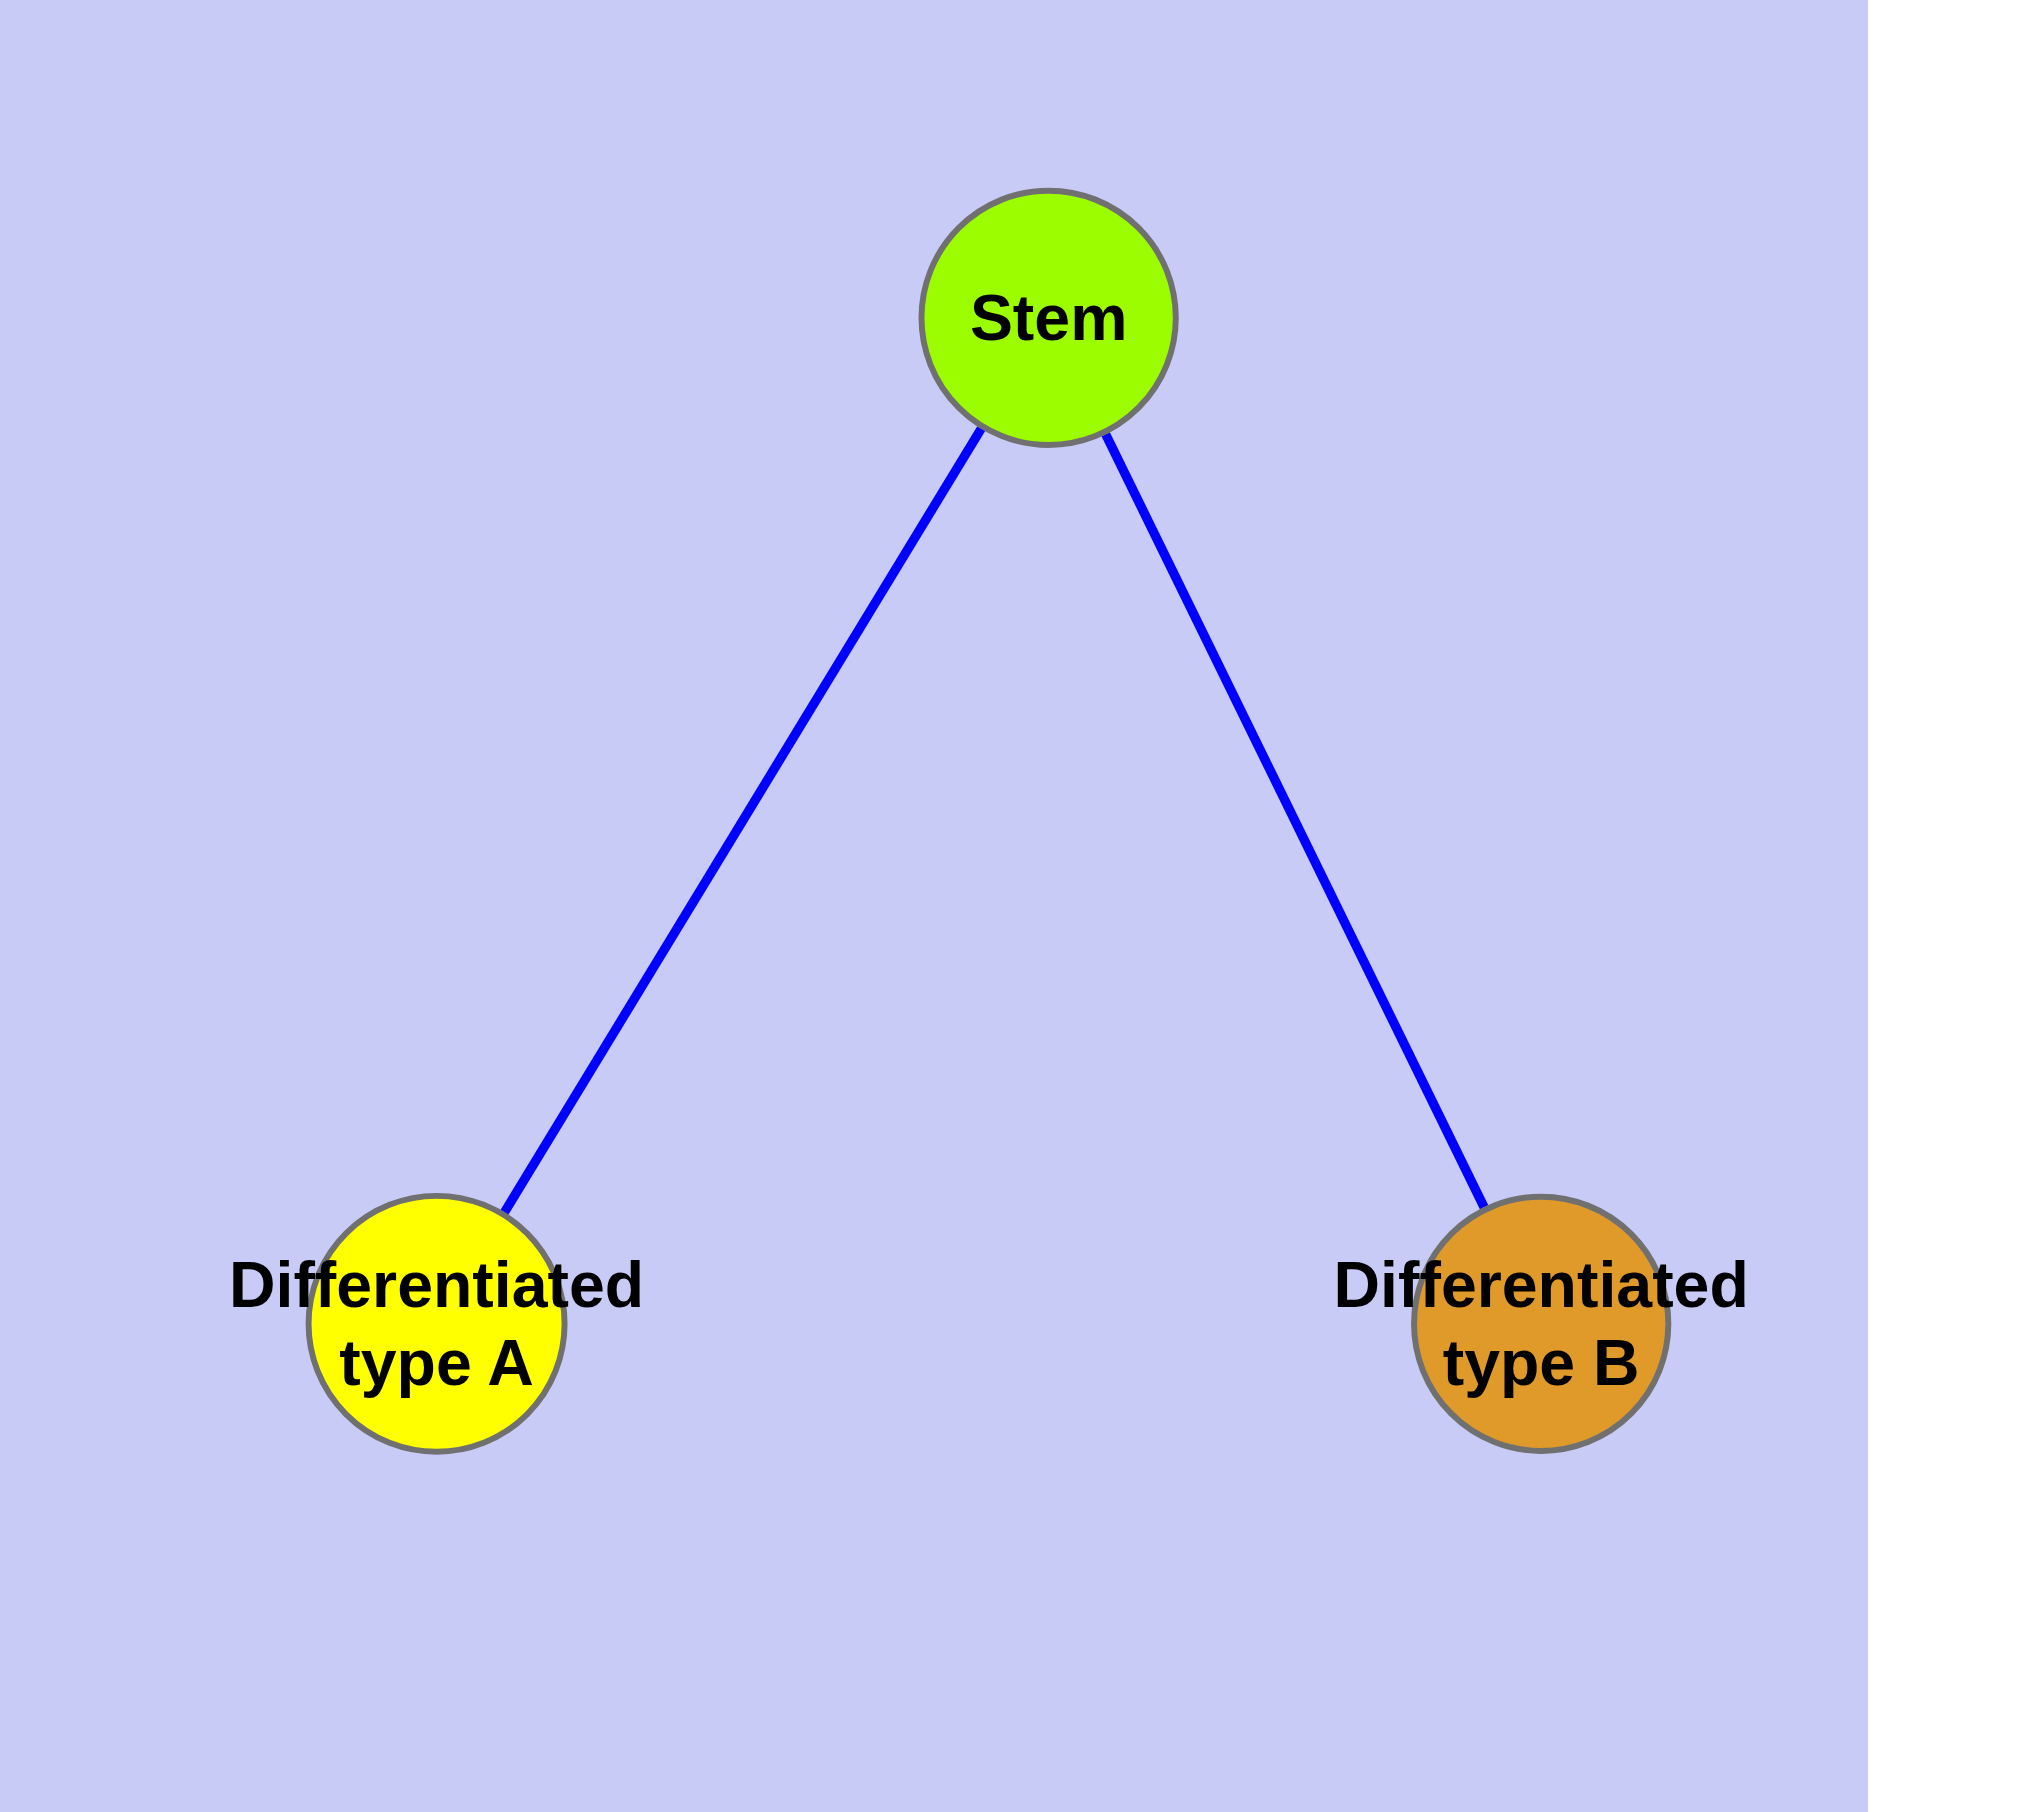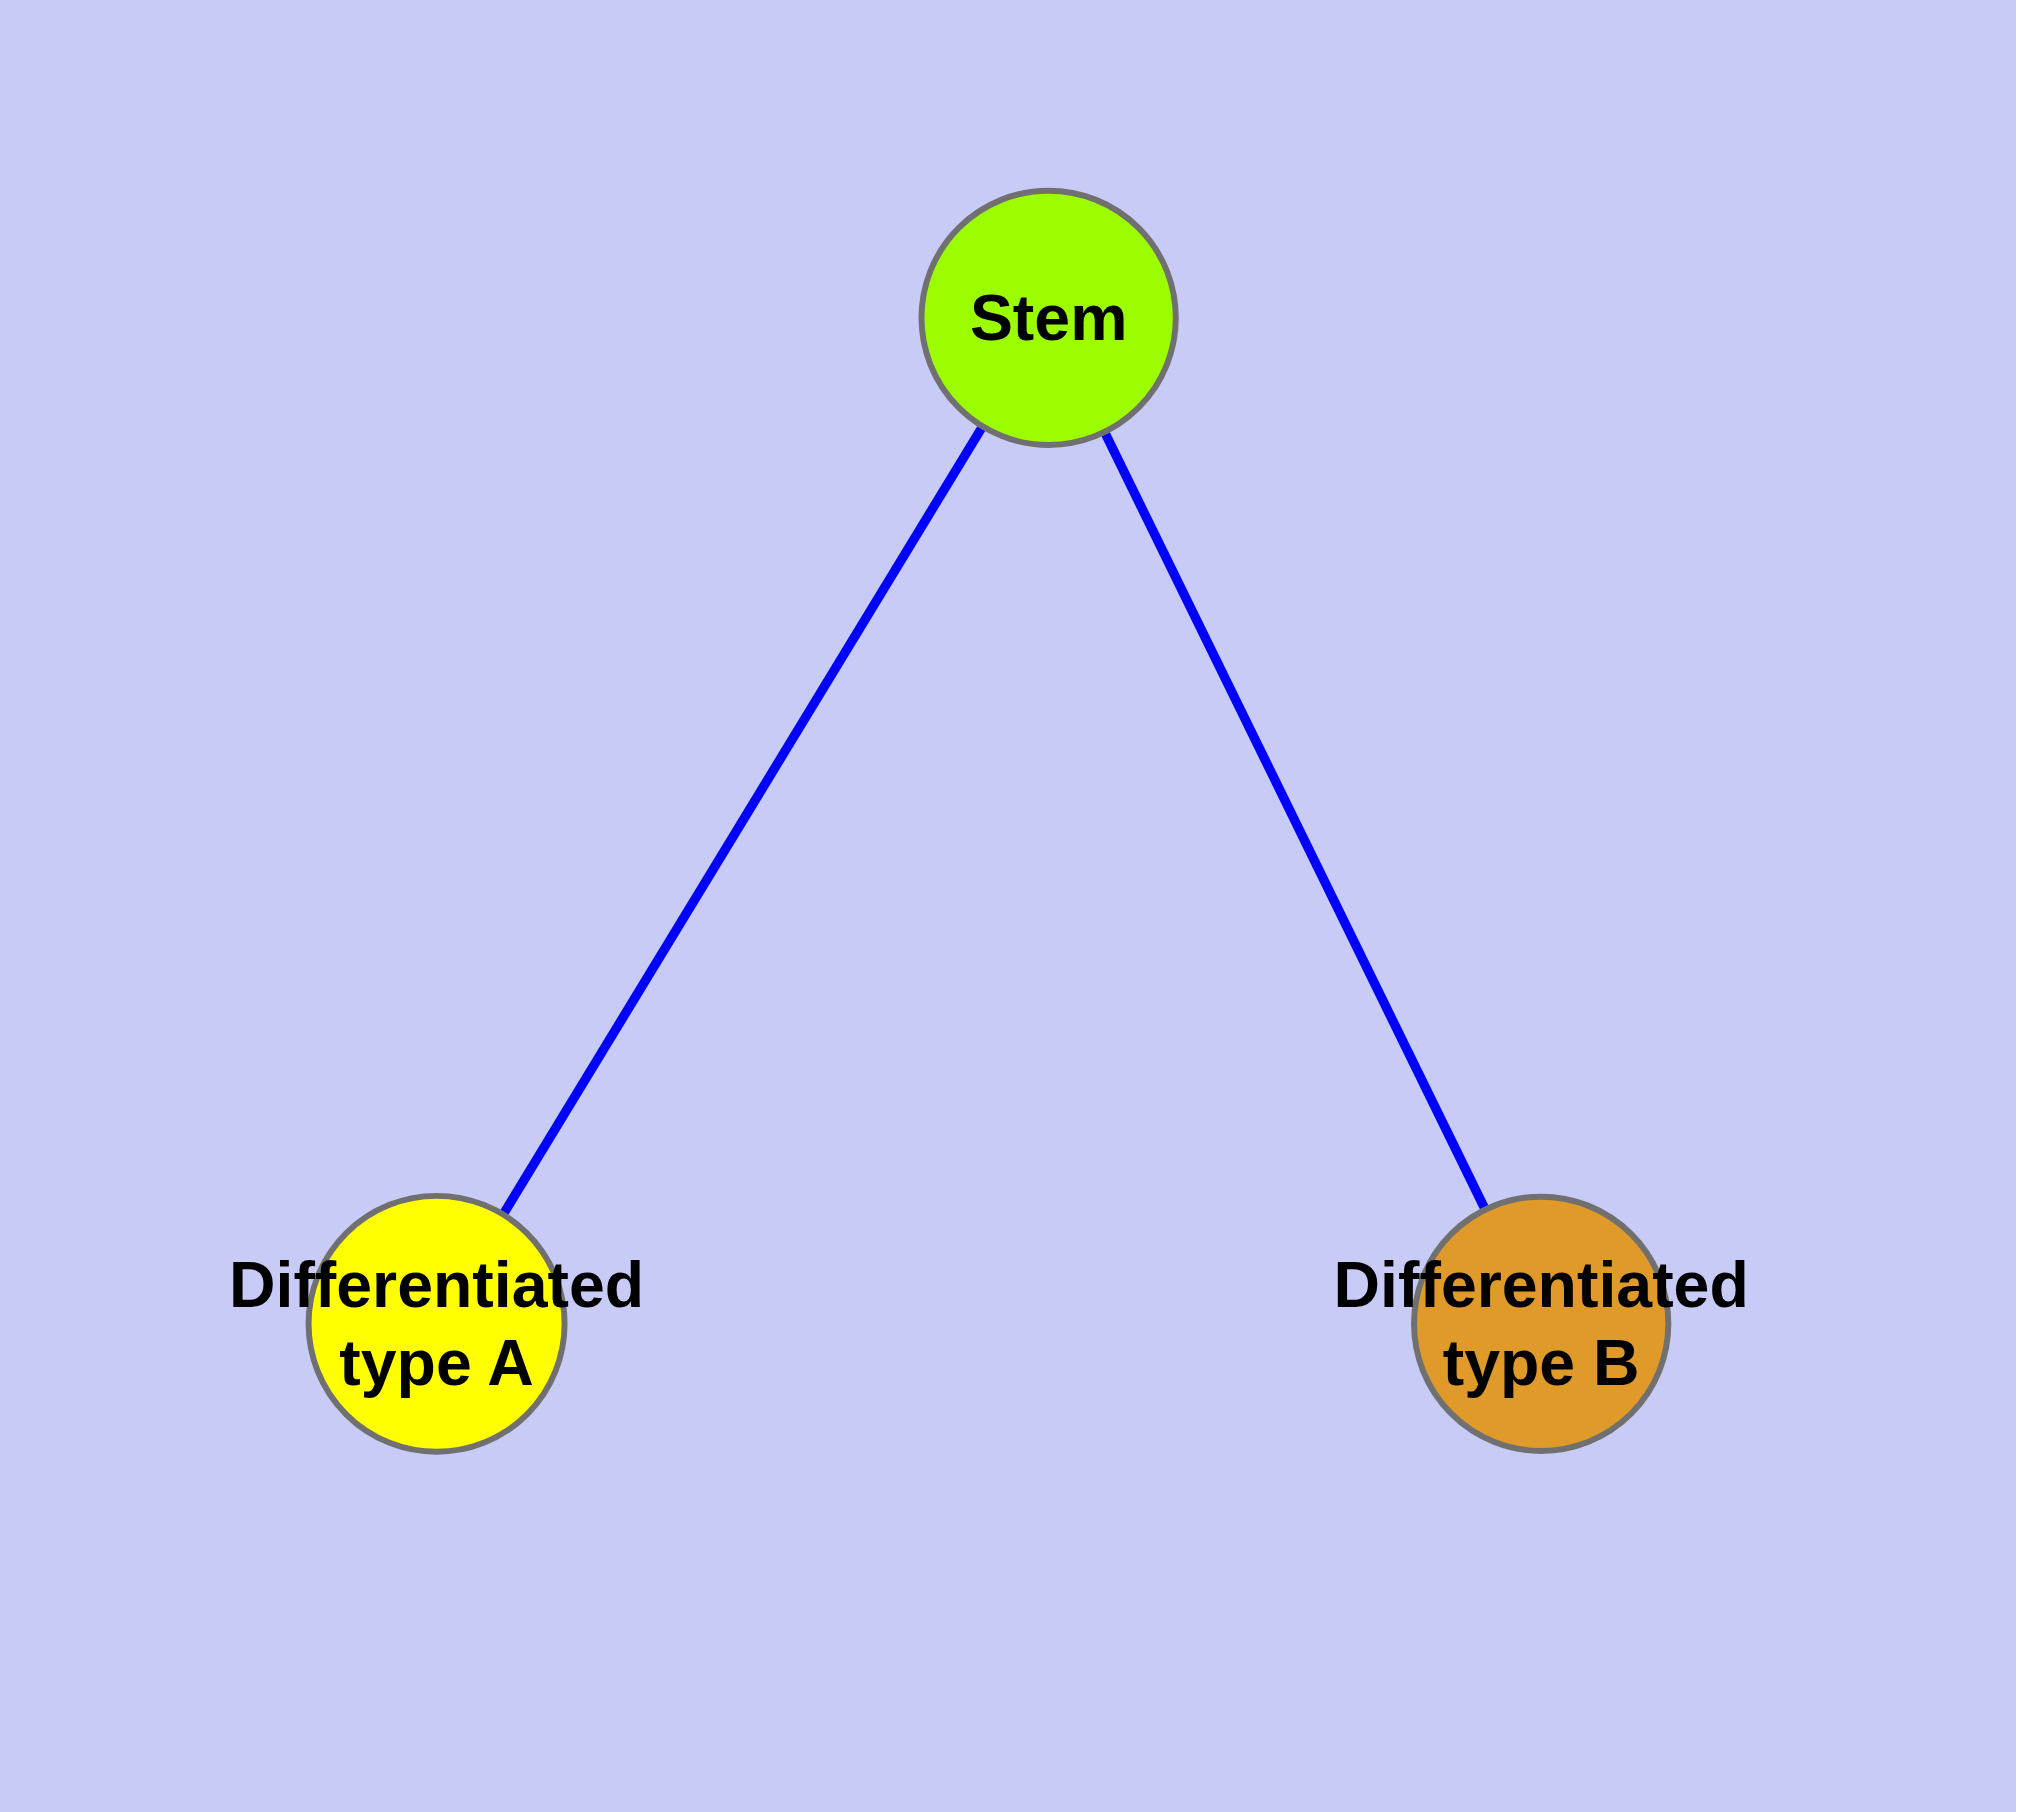--- a/index.html
+++ b/index.html
@@ -25,21 +25,21 @@
   .node-label {
     font-family: "Liberation Sans", sans-serif;
     font-weight: bold;
     fill: #000000;
     paint-order: normal;
   }
 </style>
 </head>
 <body>
 
-<div id="canvas" style="width: 2016px; height: 1812px;">
+<div id="canvas" style="width: 1868px; height: 1812px;">
   <svg id="graph-svg" viewBox="0 0 2384 2138" preserveAspectRatio="none">
     <rect id="bg-rect" x="0" y="0" width="2384" height="2138" fill="#C9CBF7"></rect>
     <g id="edges-layer">
         <line x1="1157.490044510836" y1="505.7178908111325" x2="595.0296284008579" y2="1430.4277438894483" stroke="#0000FF" stroke-width="11" stroke-linecap="butt"></line>
         <line x1="1304.2635118563849" y1="512.4213228460051" x2="1750.7364881436151" y2="1424.578677153995" stroke="#0000FF" stroke-width="11" stroke-linecap="butt"></line>
       </g>
     <g id="nodes-layer">
         <g>
           <circle cx="1237" cy="375" r="150" fill="#9CFC00" stroke="#707070" stroke-width="7"></circle>
           <text x="1237" y="401.6" text-anchor="middle" class="node-label" font-size="76" fill="#000000">Stem</text>

